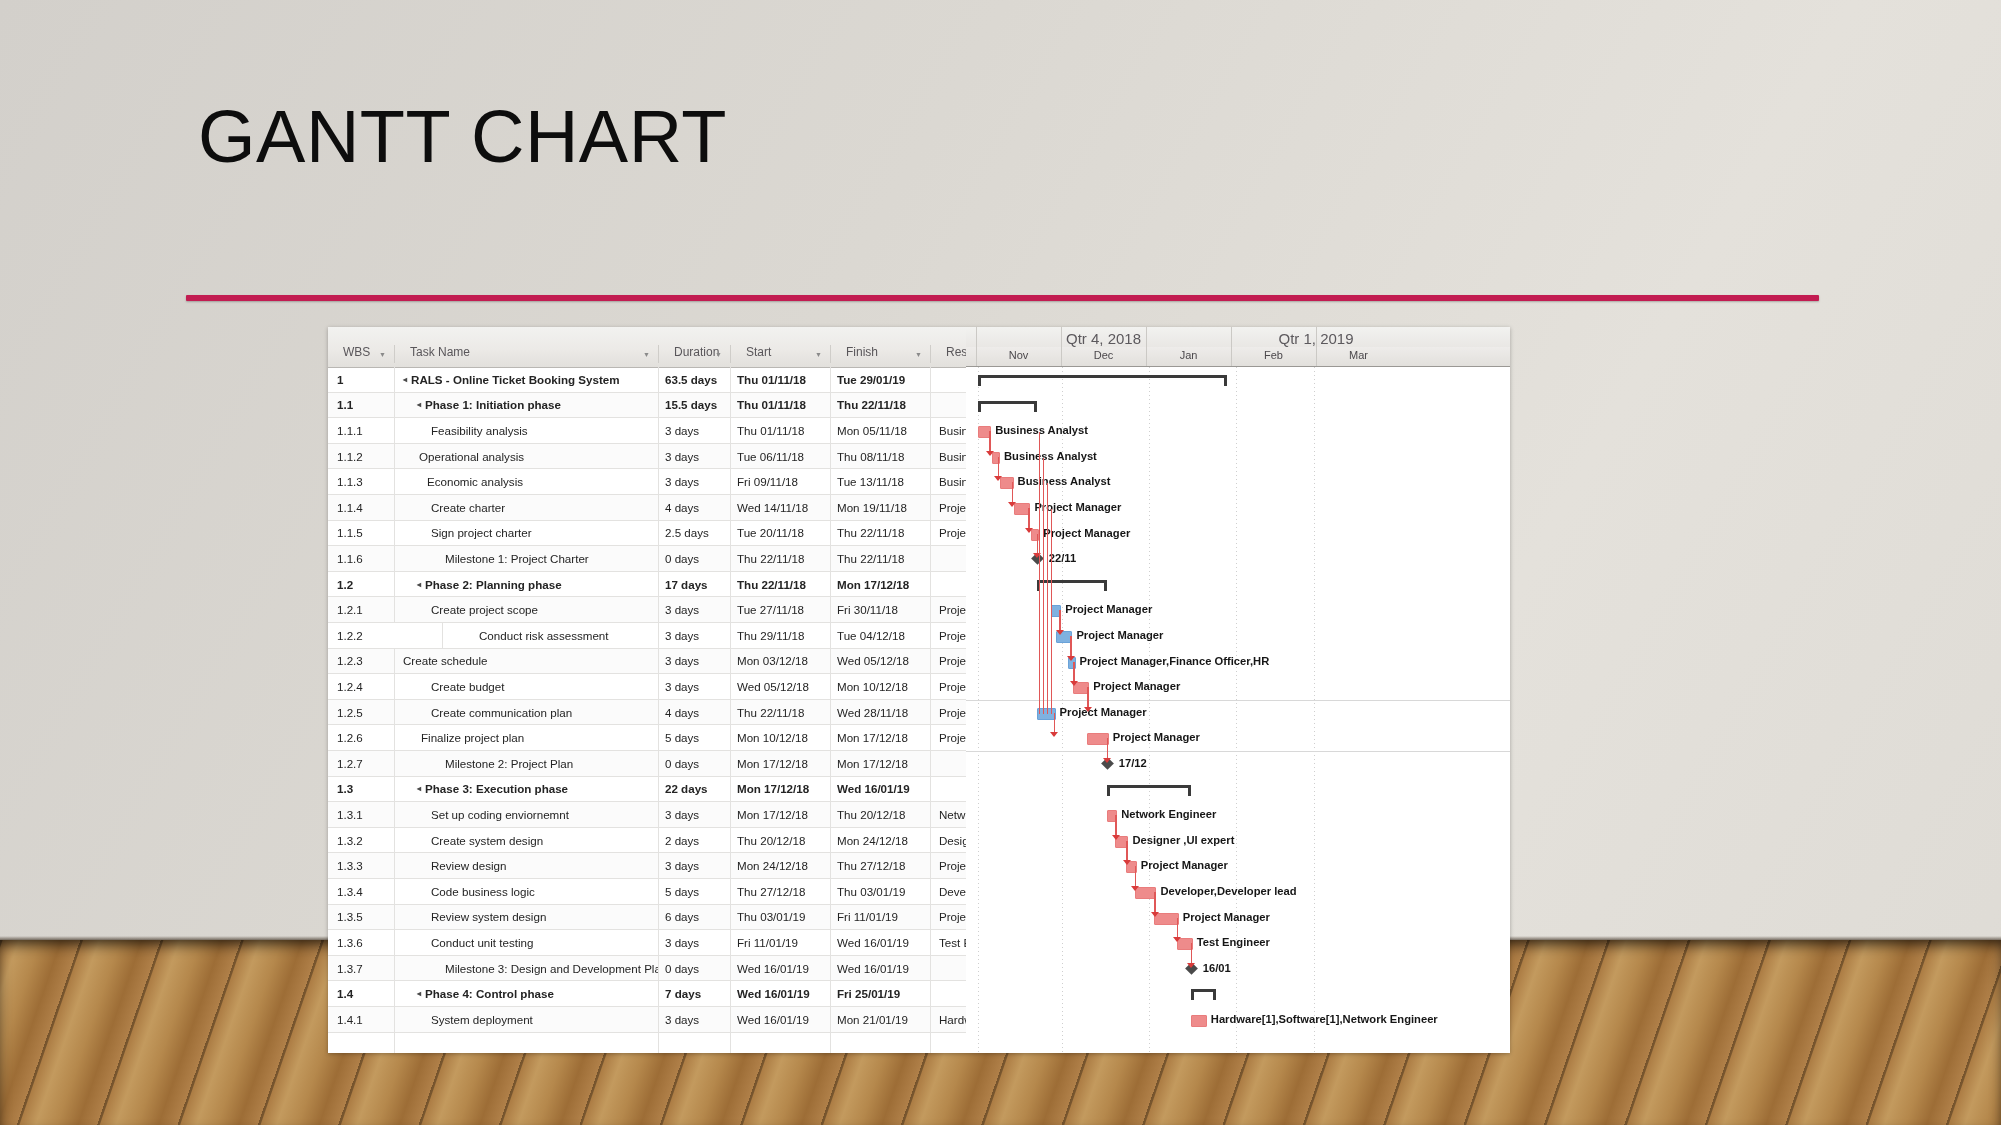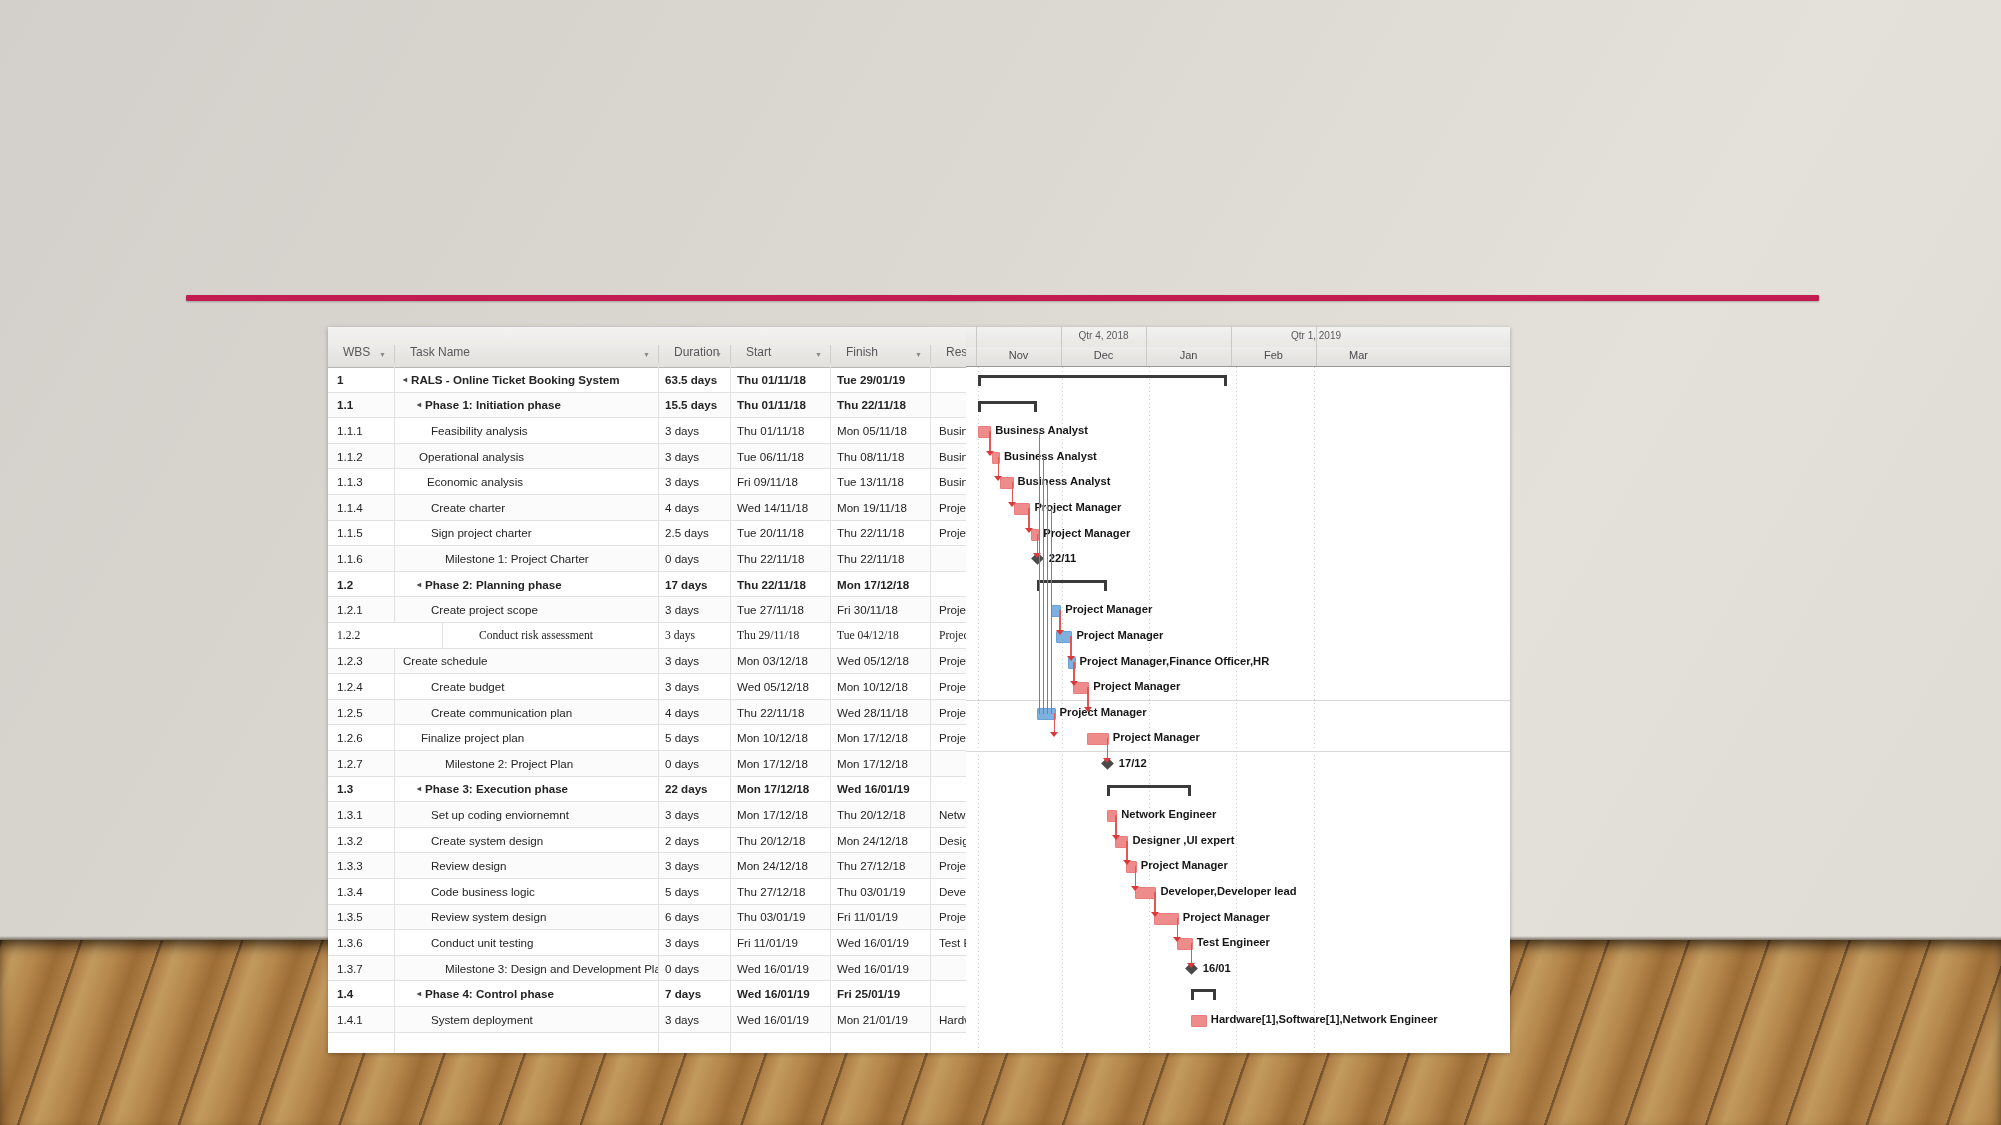--- a/index.html
+++ b/index.html
@@ -98,21 +98,21 @@
     position:absolute;left:0;top:0;width:100%;height:20px;
     background:linear-gradient(to bottom,#f2f2f0,#e9e7e4);
     border-bottom:1px solid #cfcdc9;
   }
   .ts-bot{
     position:absolute;left:0;top:20px;width:100%;height:19px;
     background:linear-gradient(to bottom,#eeecea,#e2e0dc);
     border-bottom:1px solid #9a9894;
   }
   .ts-lbl{
-    position:absolute;text-align:center;font-size:10px;color:#5c595d;
+    position:absolute;text-align:center;font-size:15px;color:#5c595d;
     top:3px;white-space:nowrap;
   }
   .ts-lbl2{
     position:absolute;text-align:center;font-size:11px;color:#4b484c;
     top:2px;white-space:nowrap;
   }
   .ts-sep{position:absolute;top:0;width:1px;height:39px;background:#cbc9c5;}
 
   
   .chart{position:absolute;left:0;top:40px;right:0;bottom:0;overflow:hidden;}
@@ -136,20 +136,21 @@
         border-top:5px solid #d93b3b;}
   .vdiv{position:absolute;top:0;bottom:0;width:1px;background:#c9c7c3;}
 </style>
 </head>
 <body>
 
 <div id="slide">
   <div id="floorTopEdge"></div>
   <div id="floor"></div>
 
+  <div id="title">GANTT CHART</div>
   <div id="titleRule"></div>
 
   <div id="shot">
 
     <div class="pane-left">
       <div class="hdr" id="tblHdr">
           <div class="hdr-cell" style="left: 0px; width: 66px;">WBS</div>
           <div class="filt" style="left: 50px;"></div>
           <div class="hdr-cell" style="left: 66px; width: 264px;">Task Name</div>
           <div class="filt" style="left: 314px;"></div>
@@ -236,21 +237,21 @@
             <div class="cell c-res"></div>
           </div>
           <div class="row alt" style="top: 270.4px;">
             <div class="cell c-wbs">1.2.1</div>
             <div class="cell c-name" style="padding-left: 36px;">Create project scope</div>
             <div class="cell c-dur">3 days</div>
             <div class="cell c-start">Tue 27/11/18</div>
             <div class="cell c-fin">Fri 30/11/18</div>
             <div class="cell c-res">Project Manager</div>
           </div>
-          <div class="row" style="top: 296px; font-family: Liberation Serif, serif;">
+          <div class="row" style="top: 296px;">
             <div class="cell c-wbs">1.2.2</div>
             <div class="cell c-name" style="padding-left: 36px; margin-left: 48px;">Conduct risk assessment</div>
             <div class="cell c-dur">3 days</div>
             <div class="cell c-start">Thu 29/11/18</div>
             <div class="cell c-fin">Tue 04/12/18</div>
             <div class="cell c-res">Project Manager</div>
           </div>
           <div class="row alt" style="top: 321.6px;">
             <div class="cell c-wbs">1.2.3</div>
             <div class="cell c-name" style="">Create schedule</div>

